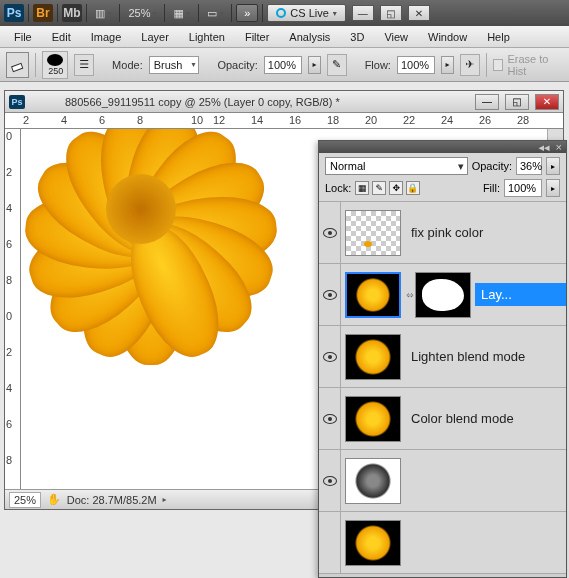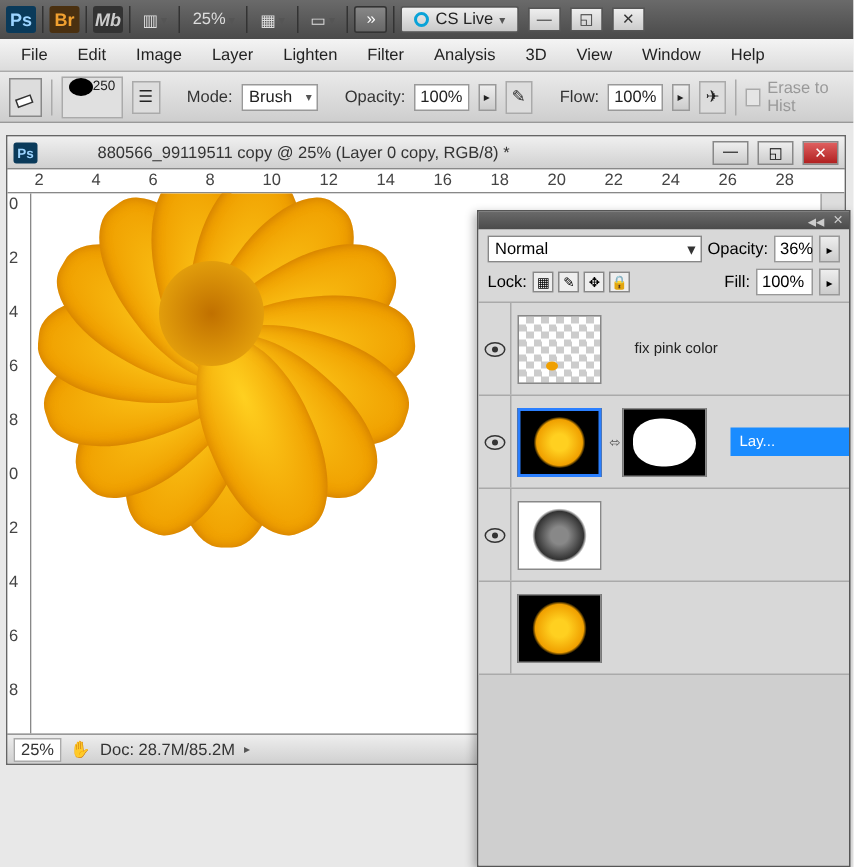--- a/index.html
+++ b/index.html
@@ -2,36 +2,36 @@
 <html><head>
 <meta charset="utf-8">
 <style>
 * { margin: 0; padding: 0; box-sizing: border-box; font-family: "Segoe UI", Tahoma, sans-serif; font-size: 11px; }
 body { background: #e8e8e8; width: 569px; height: 578px; overflow: hidden; position: relative; }
 
 
 .app-bar { height: 26px; background: linear-gradient(#6a6a6a,#4a4a4a); display: flex; align-items: center; padding: 0 4px; gap: 4px; }
 .ps-icon { width: 20px; height: 18px; background: #0a3a5a; color: #9cd4ff; font-weight: bold; display: flex; align-items: center; justify-content: center; font-size: 12px; border-radius: 2px; }
 .ps-icon.br { background: #4a3010; color: #f0a030; }
-.ps-icon.mb { background: #333; color: #ccc; font-style: italic; }
+.ps-icon.mb { background: #333; color: #ccc; }
 .app-bar .sep { width: 1px; height: 18px; background: #333; }
 .app-drop { color: #ddd; padding: 2px 4px; display: flex; align-items: center; gap: 2px; }
 .dbl-chev { width: 22px; height: 18px; background: linear-gradient(#888,#666); border: 1px solid #333; display: flex; align-items: center; justify-content: center; color: #fff; border-radius: 2px; }
 .cslive { color: #222; background: linear-gradient(#f0f0f0,#c8c8c8); border: 1px solid #555; padding: 2px 8px; border-radius: 2px; display: flex; align-items: center; gap: 4px; }
 .cslive .dot { width: 10px; height: 10px; border: 2px solid #0aa3d8; border-radius: 50%; }
 .win-btn { width: 22px; height: 16px; background: linear-gradient(#eee,#ccc); border: 1px solid #555; display: flex; align-items: center; justify-content: center; margin-left: 2px; color: #333; font-size: 10px; }
 
 
 .menu-bar { height: 22px; background: linear-gradient(#f4f4f4,#dcdcdc); border-bottom: 1px solid #aaa; display: flex; align-items: center; padding: 0 6px; gap: 4px; color: #222; }
 .menu-bar span { padding: 2px 8px; cursor: default; }
 
 
 .opt-bar { height: 34px; background: linear-gradient(#eaeaea,#cecece); border-bottom: 1px solid #999; display: flex; align-items: center; padding: 0 6px; gap: 6px; color: #222; }
 .tool-swatch { width: 26px; height: 26px; border: 1px solid #888; background: #ddd; display: flex; align-items: center; justify-content: center; }
-.brush-prev { display: flex; flex-direction: row; align-items: flex-start; padding: 0 4px; border: 1px solid #aaa; background: #e0e0e0; height: 28px; justify-content: center; }
+.brush-prev { display: flex; flex-direction: column; align-items: flex-end; padding: 0 4px; border: 1px solid #aaa; background: #e0e0e0; height: 28px; justify-content: center; }
 .brush-prev .circle { width: 16px; height: 12px; border-radius: 50%; background: #000; }
 .brush-prev .num { font-size: 9px; }
 .opt-drop { border: 1px solid #999; background: #fff; padding: 2px 16px 2px 4px; position: relative; height: 18px; display: flex; align-items: center; }
 .opt-drop::after { content: "▾"; position: absolute; right: 3px; font-size: 8px; color: #555; }
 .opt-label { color: #333; margin-left: 12px; }
 .opt-field { border: 1px solid #999; background: #fff; width: 42px; height: 18px; padding: 0 3px; display: flex; align-items: center; }
 .stepper { width: 14px; height: 18px; background: linear-gradient(#eee,#ccc); border: 1px solid #999; display: flex; align-items: center; justify-content: center; font-size: 8px; }
 .opt-icon { width: 22px; height: 22px; border: 1px solid #aaa; background: #ddd; display: flex; align-items: center; justify-content: center; }
 .opt-sep { width: 1px; height: 24px; background: #aaa; }
 .erase-chk { display: flex; align-items: center; gap: 4px; color: #999; }
@@ -75,21 +75,21 @@
 .eye { width: 14px; height: 10px; border: 1px solid #333; border-radius: 50%; position: relative; }
 .eye::after { content: ""; width: 4px; height: 4px; background: #333; border-radius: 50%; position: absolute; left: 4px; top: 2px; }
 .thumb { width: 56px; height: 46px; border: 1px solid #888; margin: 0 4px; background: #000; position: relative; overflow: hidden; flex-shrink: 0; }
 .thumb.checker { background: repeating-conic-gradient(#ccc 0 25%, #fff 0 50%) 0 0/10px 10px; }
 .thumb.sel-border { border: 2px solid #2a7fff; }
 .thumb .mini-flower { position: absolute; inset: 4px; background: radial-gradient(circle at 50% 50%, #ffd020 20%, #f0a000 55%, transparent 62%); border-radius: 50%; }
 .thumb .mini-gray { position: absolute; inset: 4px; background: radial-gradient(circle at 50% 50%, #888 20%, #333 55%, transparent 62%); border-radius: 50%; }
 .mask-thumb { width: 56px; height: 46px; border: 1px solid #888; background: #000; position: relative; margin-right: 4px; flex-shrink: 0; }
 .mask-thumb .white-blob { position: absolute; inset: 6px; background: #fff; border-radius: 45% 55% 50% 48%; }
 .link-ic { width: 10px; font-size: 9px; color: #555; text-align: center; }
-.layer-name { flex: 1; padding: 0 6px; color: #222; font-size: 10px; white-space: nowrap; overflow: hidden; text-overflow: ellipsis; margin-left: 12px; }
+.layer-name { flex: 1; padding: 0 6px; color: #222; font-size: 13px; white-space: nowrap; overflow: hidden; text-overflow: ellipsis; }
 .layer-name.sel { background: #1a8cff; color: #fff; padding: 4px 6px; }
 .chev { font-size: 8px; color: #555; }
 </style>
 </head>
 <body>
 
 <div class="app-bar">
   <div class="ps-icon">Ps</div>
   <div class="sep"></div>
   <div class="ps-icon br">Br</div>
@@ -168,21 +168,21 @@
     <div class="title-text">880566_99119511 copy @ 25% (Layer 0 copy, RGB/8) *</div>
     <div class="wbtn">—</div>
     <div class="wbtn">◱</div>
     <div class="wbtn close">✕</div>
   </div>
   <div class="ruler-h">
     <span style="left:18px">2</span>
       <span style="left:56px">4</span>
       <span style="left:94px">6</span>
       <span style="left:132px">8</span>
-      <span style="left:170px">10</span>
+      <span style="left:186px">10</span>
       <span style="left:208px">12</span>
       <span style="left:246px">14</span>
       <span style="left:284px">16</span>
       <span style="left:322px">18</span>
       <span style="left:360px">20</span>
       <span style="left:398px">22</span>
       <span style="left:436px">24</span>
       <span style="left:474px">26</span>
       <span style="left:512px">28</span>
   </div>
@@ -274,20 +274,38 @@
       <div class="link-ic">⬄</div>
       <div class="mask-thumb">
           <div class="white-blob"></div>
         </div>
       <div class="layer-name sel">Lay...</div>
     </div>
     <div class="layer-row">
       <div class="eye-col">
           <div class="eye"></div>
         </div>
+      <div class="thumb">
+          <div class="mini-flower"></div>
+        </div>
+      <div class="layer-name">Lighten blend mode</div>
+    </div>
+    <div class="layer-row">
+      <div class="eye-col">
+          <div class="eye"></div>
+        </div>
+      <div class="thumb">
+          <div class="mini-flower"></div>
+        </div>
+      <div class="layer-name">Color blend mode</div>
+    </div>
+    <div class="layer-row">
+      <div class="eye-col">
+          <div class="eye"></div>
+        </div>
       <div class="thumb" style="background:#fff">
           <div class="mini-gray"></div>
         </div>
     </div>
     <div class="layer-row">
       <div class="eye-col"></div>
       <div class="thumb">
           <div class="mini-flower"></div>
         </div>
       <div class="layer-name"></div>

